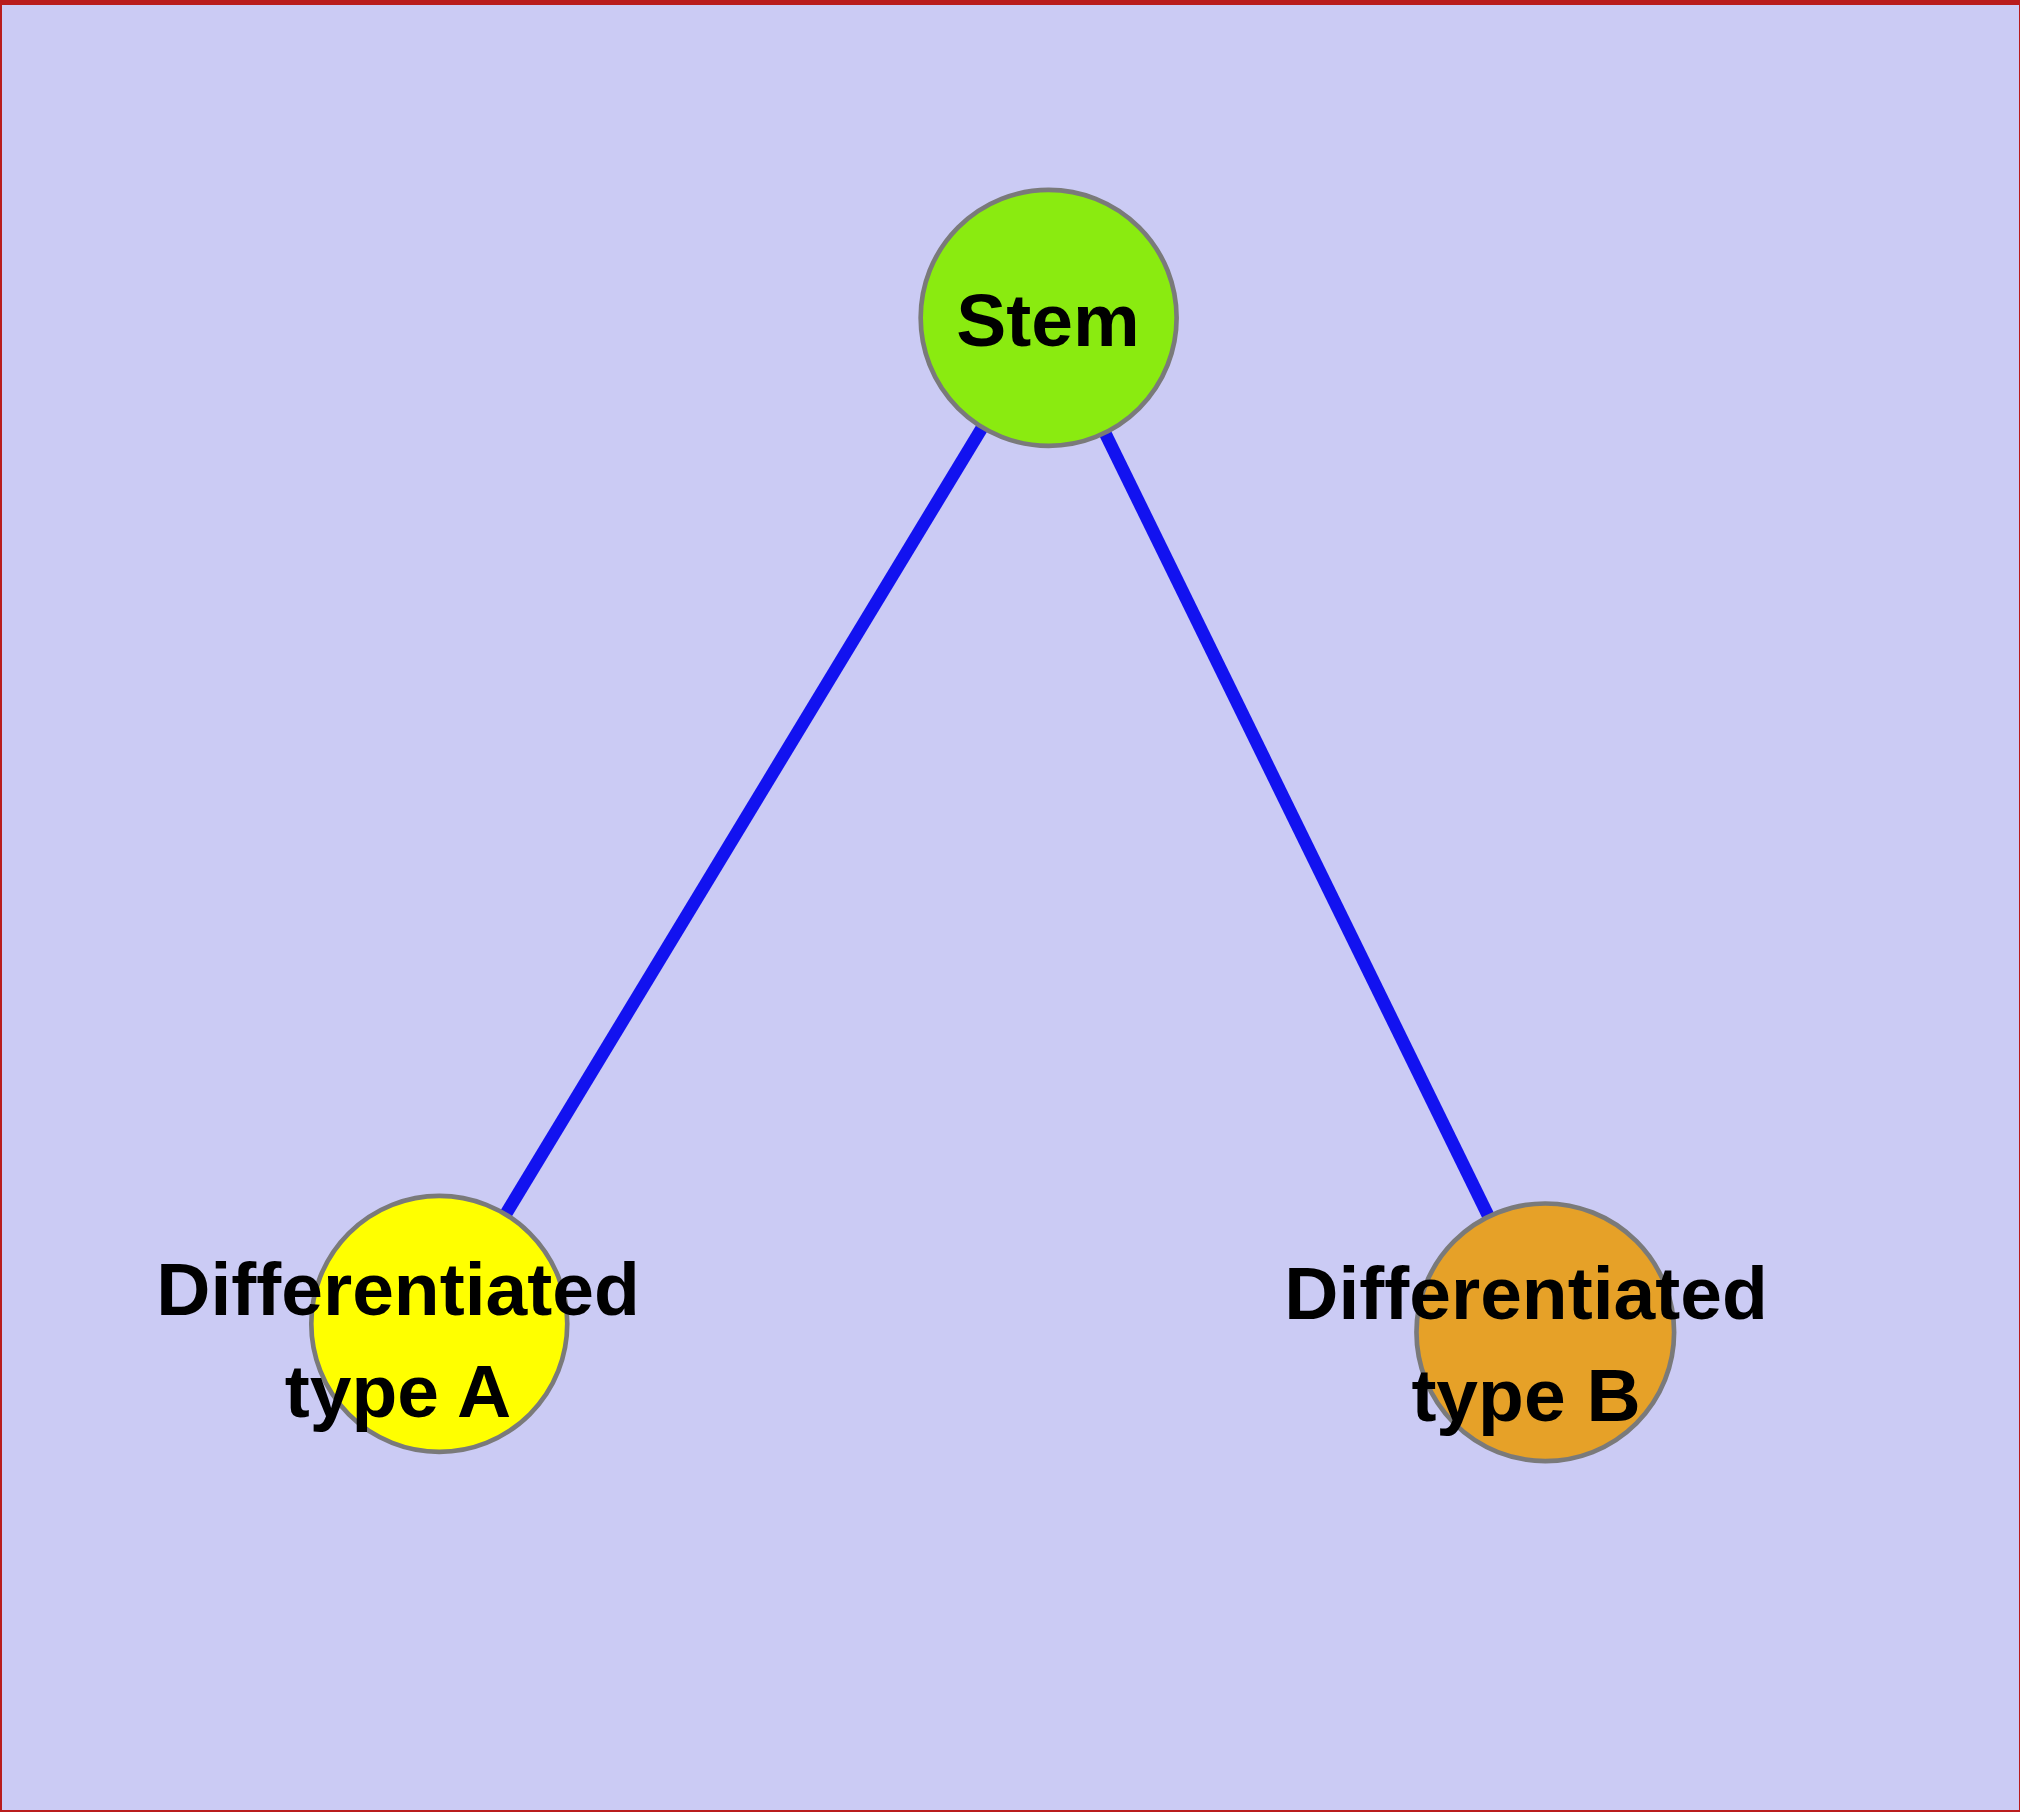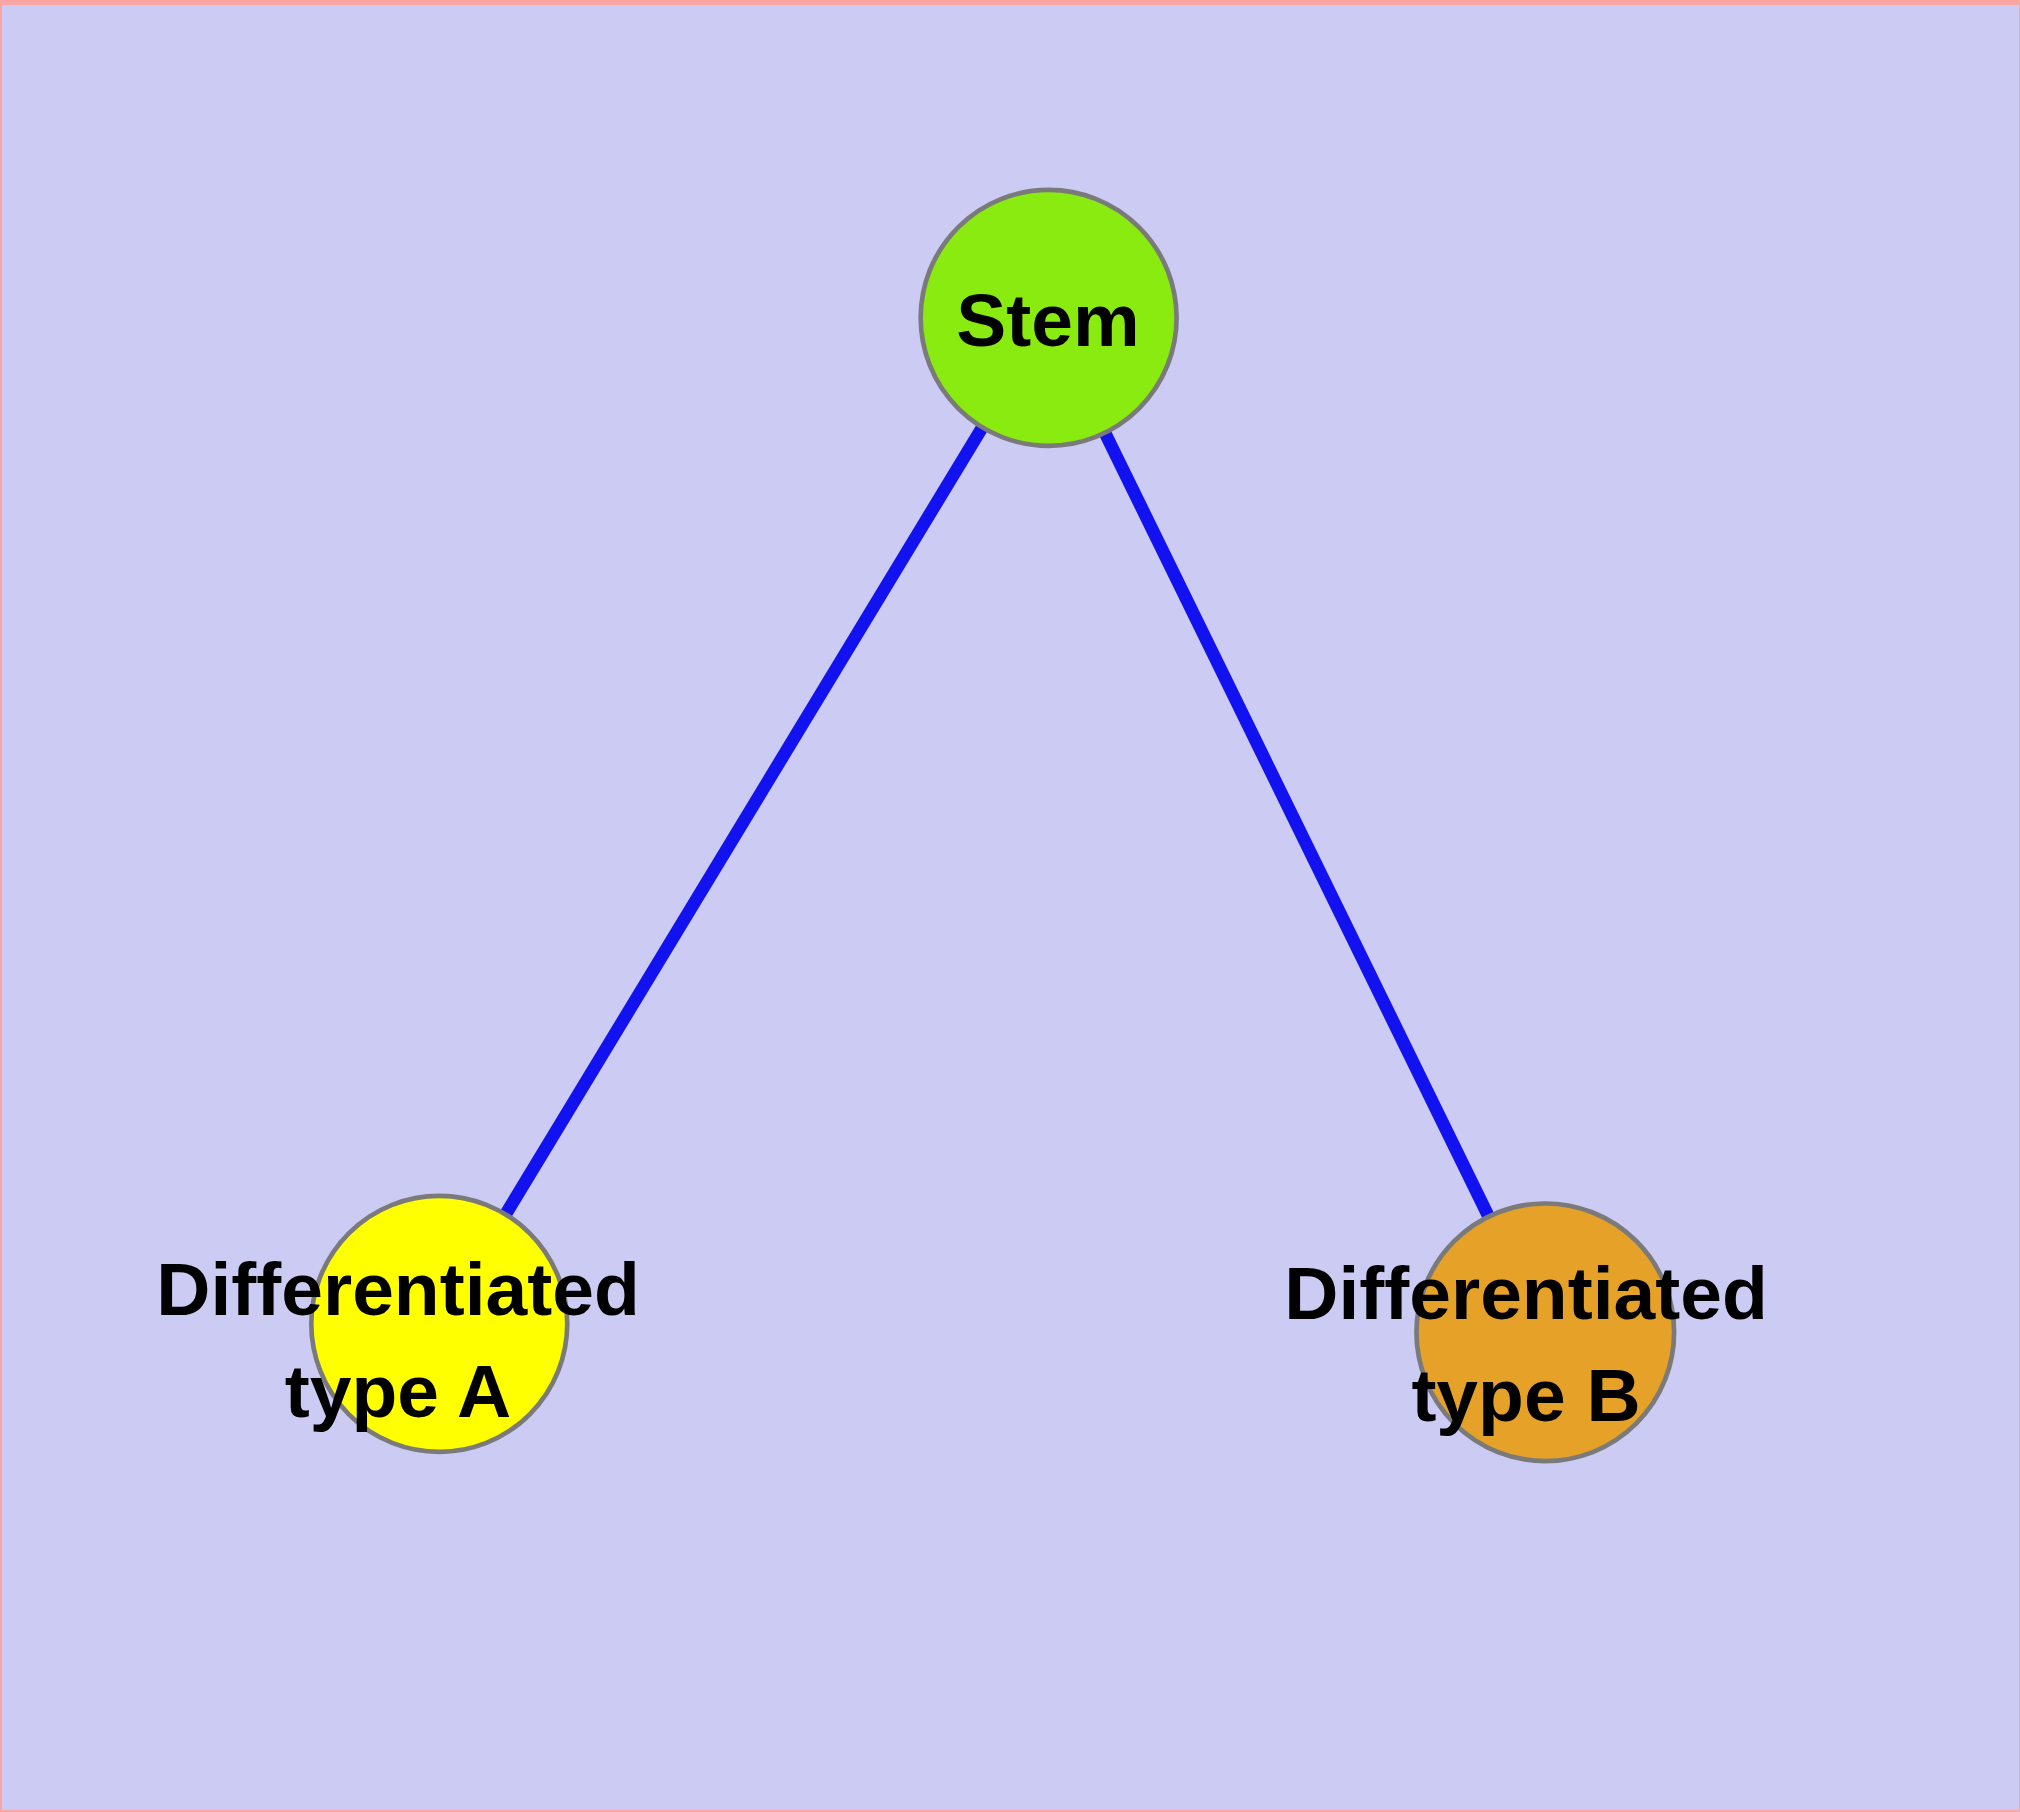--- a/index.html
+++ b/index.html
@@ -5,21 +5,21 @@
   html, body {
     margin: 0;
     padding: 0;
     background: #ffffff;
     font-family: "Liberation Sans", sans-serif;
   }
   #canvas {
     position: relative;
     width: 2021px;
     height: 1812px;
-    background: #fca5a5;
+    background: #b91c1c;
     overflow: hidden;
   }
   
   .panel {
     position: absolute;
     left: 1.7px;
     right: 1.7px;
     top: 5.1px;
     bottom: 1.7px;
     background: #CBCBF4;

